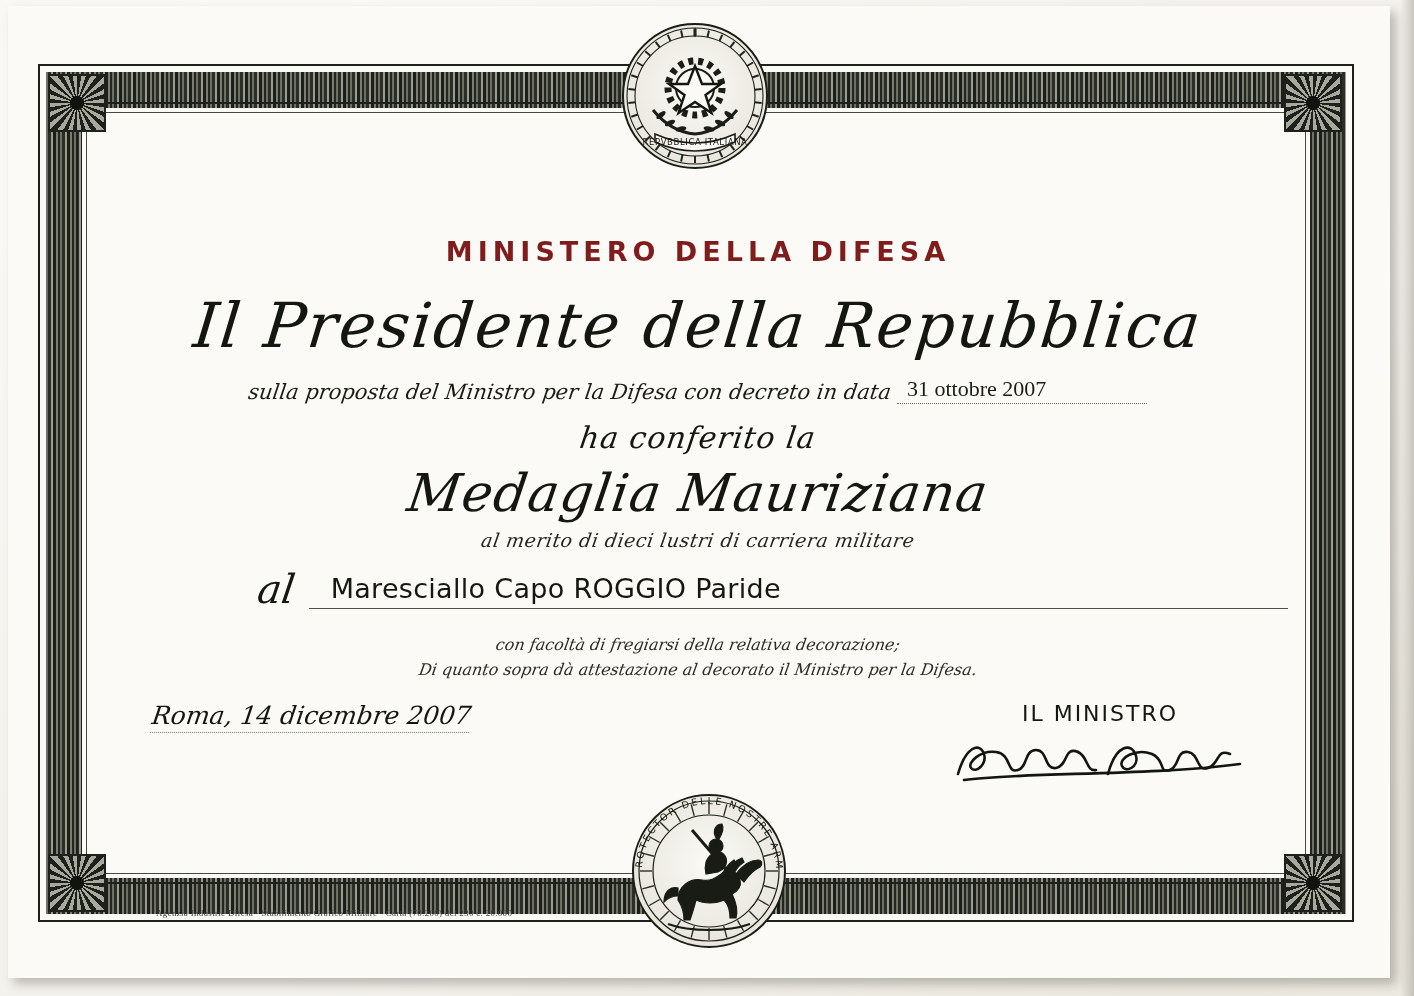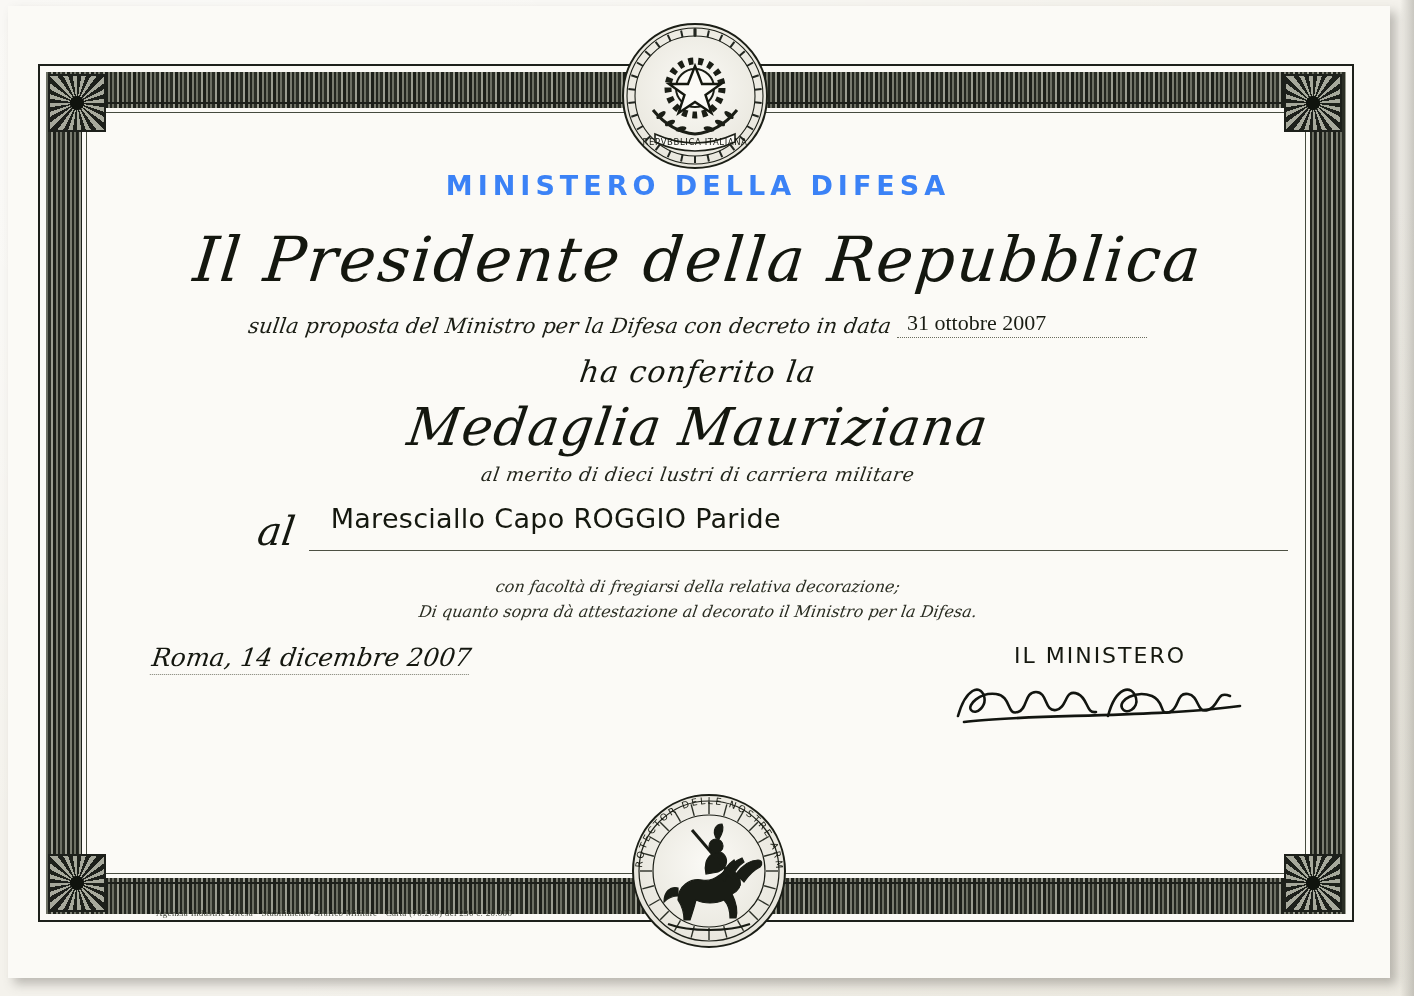--- a/index.html
+++ b/index.html
@@ -144,26 +144,26 @@
   #content {
     position: absolute;
     left: 100px;
     top: 120px;
     width: 1180px;
     height: 740px;
   }
 
   .ministry {
     text-align: center;
-    margin-top: 44px;
+    margin-top: 110px;
     font-family: "DejaVu Sans", sans-serif;
     font-weight: bold;
     font-size: 27px;
     letter-spacing: 5px;
-    color: #3b82f6;
+    color: #7f1d1d;
   }
 
   .president {
     text-align: center;
     margin-top: 22px;
     font-family: "DejaVu Serif", serif;
     font-style: italic;
     font-size: 62px;
     color: #14170f;
     letter-spacing: 2px;
@@ -240,21 +240,21 @@
     color: #14170f;
     transform: skewX(-8deg);
     line-height: 1;
   }
   .recipient-name {
     flex: 1;
     font-family: "DejaVu Sans", sans-serif;
     font-size: 27px;
     color: #15180f;
     border-bottom: 1px solid #4d5043;
-    padding: 0 6px 16px 22px;
+    padding: 0 6px 4px 22px;
     letter-spacing: 0.3px;
   }
 
   .note-1, .note-2 {
     text-align: center;
     font-family: "DejaVu Serif", serif;
     font-style: italic;
     font-size: 16px;
     color: #2a2d22;
     transform: skewX(-9deg);
@@ -428,21 +428,21 @@
         <span class="recipient-name">Maresciallo Capo ROGGIO Paride</span>
       </div>
 
       <div class="note-1">con facoltà di fregiarsi della relativa decorazione;</div>
       <div class="note-2">Di quanto sopra dà attestazione al decorato il Ministro per la Difesa.</div>
 
       <div class="footer-row">
         <div class="place-date">Roma, 14 dicembre 2007</div>
 
         <div class="minister-block">
-          <div class="minister-label">IL MINISTERO</div>
+          <div class="minister-label">IL MINISTRO</div>
           <div class="signature">
             <svg viewBox="0 0 320 60" width="320" height="60" aria-hidden="true">
               <g fill="none" stroke="#121510" stroke-width="2.6" stroke-linecap="round">
                 <path d="M18 44 C26 16, 40 12, 44 24 C47 34, 36 44, 31 38 C27 33, 40 20, 56 22 C72 24, 66 44, 78 40 C88 37, 84 20, 96 20 C108 20, 104 40, 116 38 C128 36, 124 16, 138 22"></path>
                 <path d="M138 22 C148 26, 146 42, 156 40"></path>
                 <path d="M168 44 C176 14, 192 12, 196 26 C199 36, 186 44, 182 36 C178 28, 196 18, 212 24 C226 30, 218 44, 230 40"></path>
                 <path d="M230 40 C240 36, 236 20, 248 22 C260 24, 256 42, 268 38 C280 34, 276 18, 290 24"></path>
                 <path d="M24 50 C80 42, 210 46, 300 34"></path>
               </g>
             </svg>

